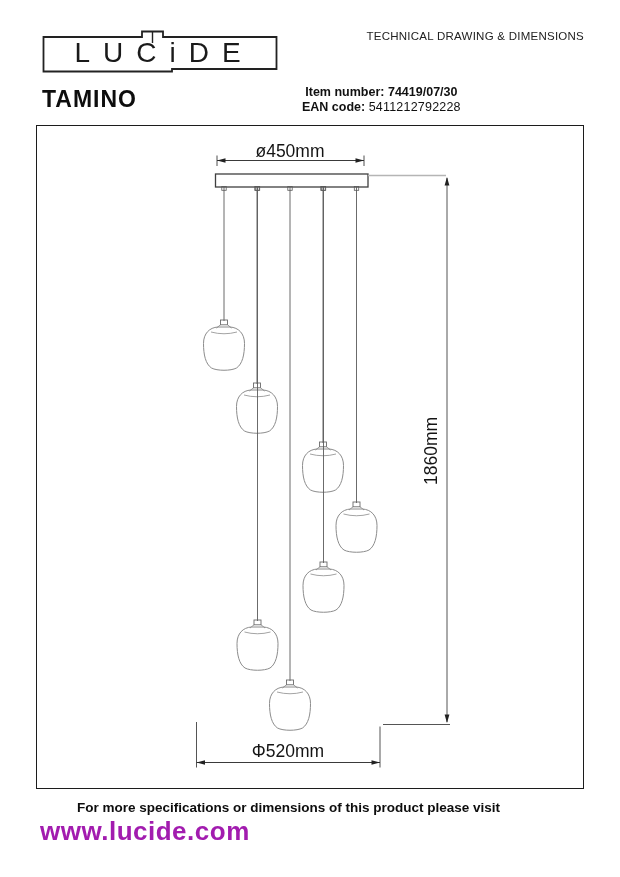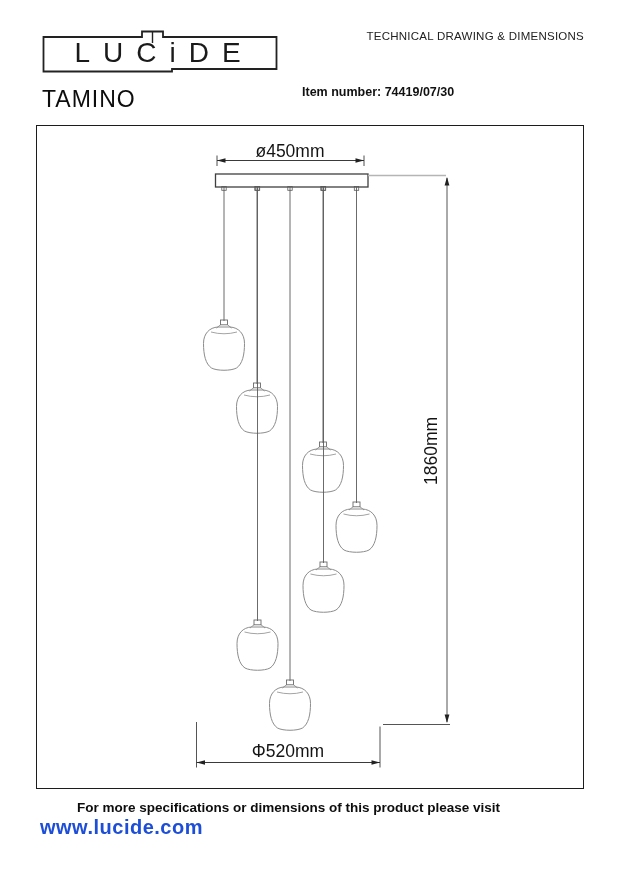--- a/index.html
+++ b/index.html
@@ -3,21 +3,21 @@
 <meta charset="utf-8">
 <style>
   html,body{margin:0;padding:0;background:#ffffff;}
   body{
     width:620px;height:877px;position:relative;overflow:hidden;
     font-family:"Liberation Sans","DejaVu Sans",sans-serif;color:#111;
   }
   
   #logo-svg{position:absolute;left:42px;top:29px;width:236px;height:46px;}
   #product-name{
-    position:absolute;left:42px;top:86px;font-size:23px;font-weight:normal;
+    position:absolute;left:42px;top:86px;font-size:23px;font-weight:bold;
     letter-spacing:1px;color:#0d0d0d;
   }
   #doc-title{
     position:absolute;right:36px;top:30px;font-size:11.5px;letter-spacing:.25px;
     color:#222;white-space:nowrap;
   }
   #product-ids{position:absolute;left:302px;top:85px;font-size:12.5px;line-height:15px;color:#111;text-align:center;}
   #product-ids .lbl{font-weight:bold;}
   #product-ids .val-bold{font-weight:bold;}
   #product-ids .val{font-weight:normal;letter-spacing:.2px;}
@@ -27,41 +27,45 @@
     border:1.8px solid #1c1c1c;background:#fff;box-sizing:border-box;
   }
   #tech-svg{position:absolute;left:0;top:0;width:620px;height:877px;}
   #tech-svg text{font-family:"Liberation Sans","DejaVu Sans",sans-serif;fill:#141414;}
   .dim-label{font-size:17.5px;}
   
   #footer-note{
     position:absolute;left:40px;top:800px;font-size:13.5px;font-weight:bold;color:#0d0d0d;margin-left:37px;
   }
   #website-text{
-    position:absolute;left:40px;top:816px;font-size:20px;font-weight:bold;
-    letter-spacing:.5px;color:#1d4ed8;
+    position:absolute;left:40px;top:816px;font-size:26px;font-weight:bold;
+    letter-spacing:.5px;color:#a21caf;
   }
 </style>
 </head>
 <body>
 
 <svg id="logo-svg" viewBox="0 0 236 46" aria-hidden="true">
   <path d="M1.5,8 L100,8 L100,2.5 L121,2.5 L121,8 L234.5,8 L234.5,40 L130,40 L130,42.5 L1.5,42.5 Z" fill="none" stroke="#222" stroke-width="1.8"></path>
   <line x1="110.5" y1="3" x2="110.5" y2="14" stroke="#222" stroke-width="1.4"></line>
   <text x="122" y="33" text-anchor="middle" font-size="28" letter-spacing="13" fill="#1a1a1a">LUCiDE</text>
 </svg>
 
 <div id="product-name">TAMINO</div>
 
 <div id="doc-title">TECHNICAL DRAWING &amp; DIMENSIONS</div>
 
 <div id="product-ids">
   <div>
     <span class="lbl">Item number:</span>
     <span class="val-bold">74419/07/30</span>
+  </div>
+  <div>
+    <span class="lbl">EAN code:</span>
+    <span class="val">5411212792228</span>
   </div>
 </div>
 
 <div id="drawing-frame"></div>
 
 <svg id="tech-svg" viewBox="0 0 620 877" aria-hidden="true">
 
   <g>
     <line x1="217" y1="155.5" x2="217" y2="166" stroke="#3a3a3a" stroke-width="0.9"></line>
     <line x1="364" y1="155.5" x2="364" y2="166" stroke="#3a3a3a" stroke-width="0.9"></line>

